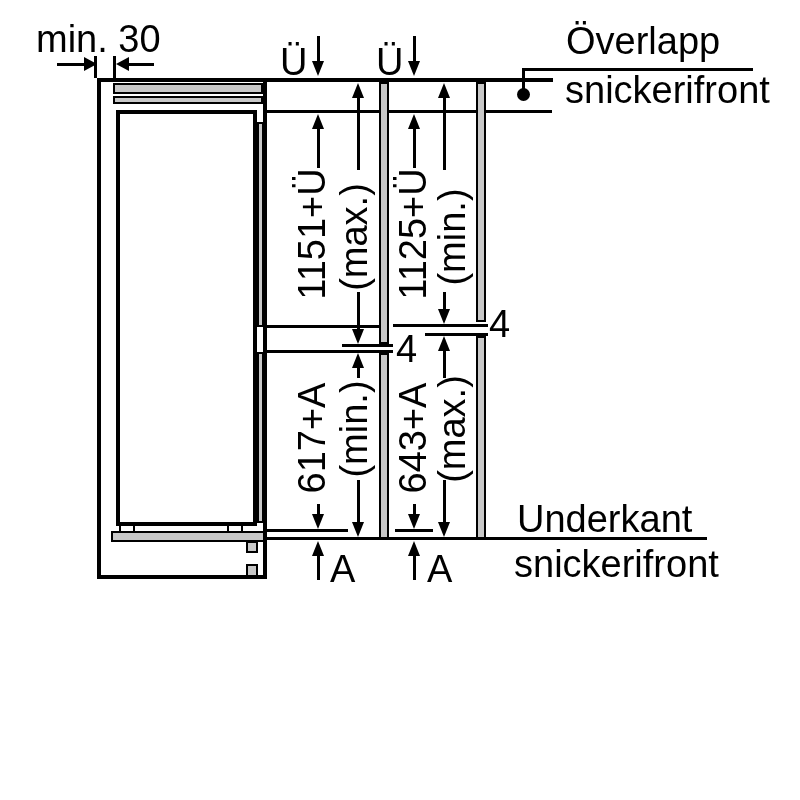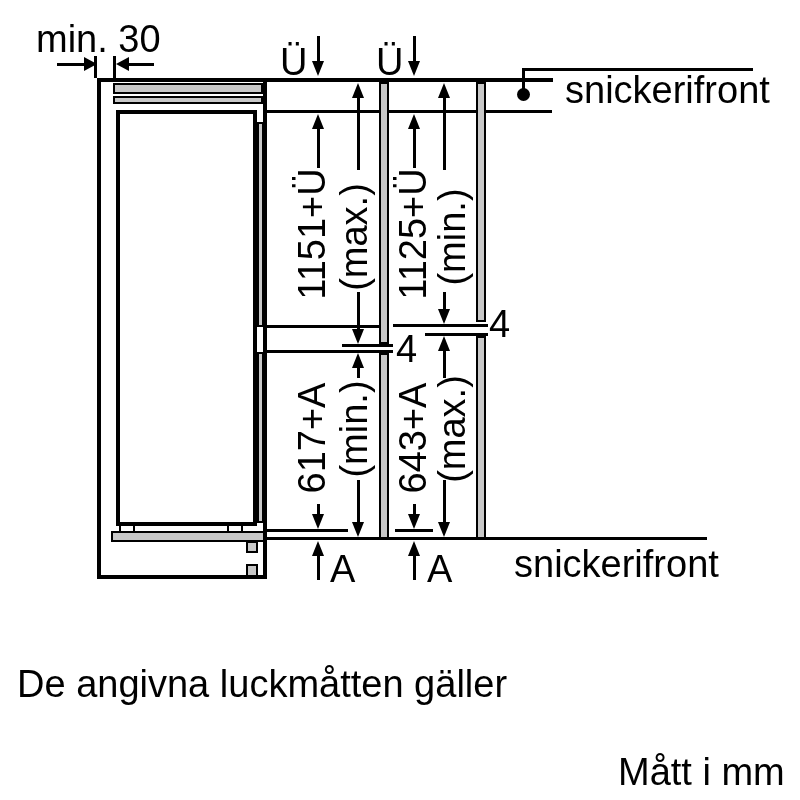--- a/index.html
+++ b/index.html
@@ -63,20 +63,21 @@
   <div class="txt" style="left:280px;top:43px">Ü</div>
   <div class="v" style="left:317px;top:36px;width:3px;height:26px"></div>
   <div class="tri td" style="left:312px;top:61px"></div>
   <div class="txt" style="left:376px;top:43px">Ü</div>
   <div class="v" style="left:413px;top:36px;width:3px;height:26px"></div>
   <div class="tri td" style="left:408px;top:61px"></div>
 
   <div class="h" style="left:522px;top:68px;width:231px;height:3px"></div>
   <div class="v" style="left:522px;top:68px;width:3px;height:25px"></div>
   <div class="dot" style="left:517px;top:88px"></div>
+  <div class="txt" style="left:566px;top:22px">Överlapp</div>
   <div class="txt" style="left:565px;top:71px">snickerifront</div>
 
   <div class="tri tu" style="left:352px;top:83px"></div>
   <div class="v" style="left:357px;top:96px;width:3px;height:74px"></div>
   <div class="tri tu" style="left:312px;top:114px"></div>
   <div class="v" style="left:317px;top:127px;width:3px;height:41px"></div>
   <div class="txt rot" style="left:312px;top:234px">1151+Ü</div>
   <div class="txt rot" style="left:354px;top:237px">(max.)</div>
   <div class="v" style="left:357px;top:292px;width:3px;height:39px"></div>
   <div class="tri td" style="left:352px;top:329px"></div>
@@ -107,18 +108,17 @@
   <div class="txt rot" style="left:413px;top:438px">643+A</div>
   <div class="txt rot" style="left:452px;top:429px">(max.)</div>
   <div class="v" style="left:413px;top:504px;width:3px;height:12px"></div>
   <div class="tri td" style="left:408px;top:514px"></div>
   <div class="v" style="left:443px;top:480px;width:3px;height:43px"></div>
   <div class="tri td" style="left:438px;top:522px"></div>
   <div class="tri tu" style="left:408px;top:541px"></div>
   <div class="v" style="left:413px;top:554px;width:3px;height:26px"></div>
   <div class="txt" style="left:427px;top:550px">A</div>
 
+  <div class="txt" style="left:517px;top:500px">Underkant</div>
   <div class="txt" style="left:514px;top:545px">snickerifront</div>
 
-  <div class="txt" style="left:17px;top:665px">De angivna luckmåtten gäller</div>
-  <div class="txt" style="left:618px;top:753px">Mått i mm</div>
 
 </div>
 
 </body></html>

